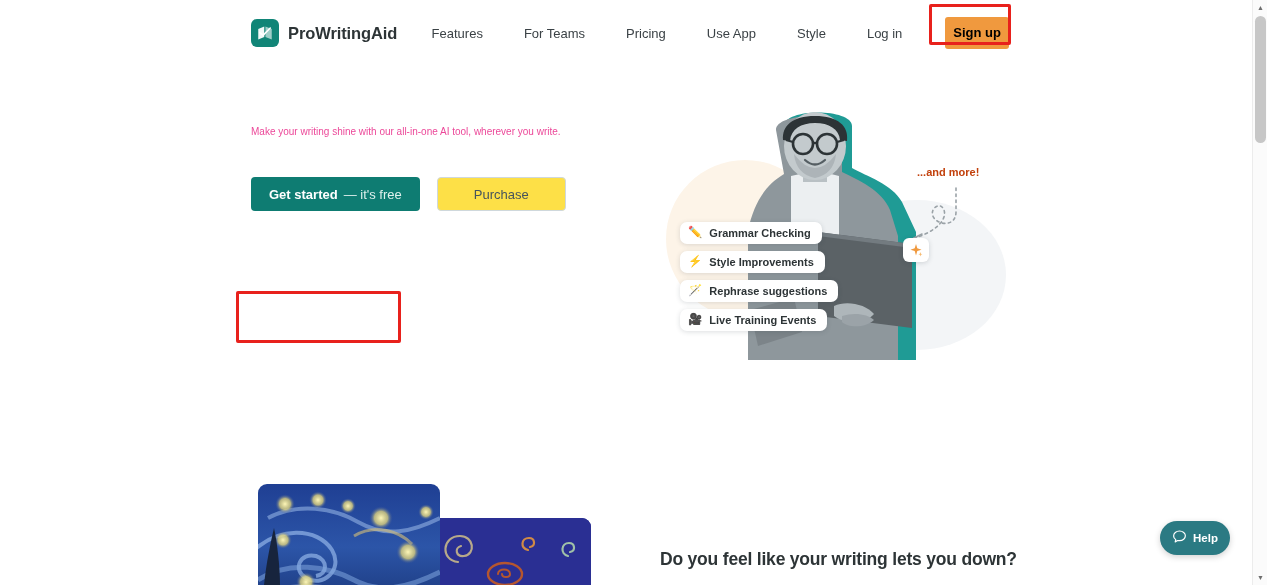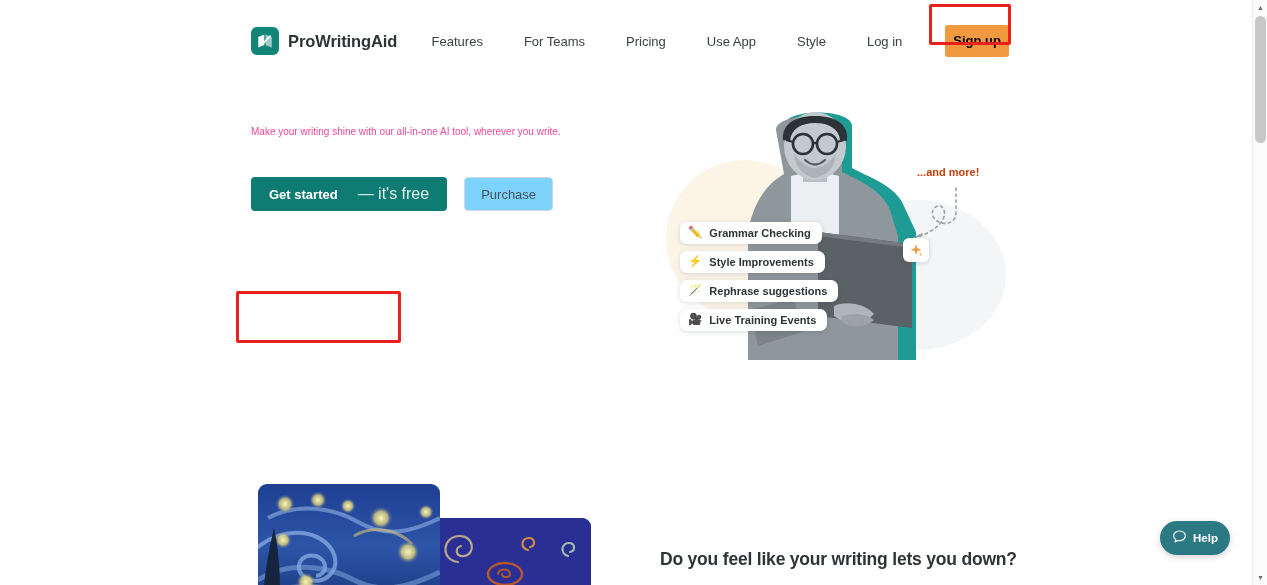--- a/index.html
+++ b/index.html
@@ -27,21 +27,21 @@
     left: 0; top: 0;
     width: 1252px;
     height: 585px;
     background: #ffffff;
     overflow: hidden;
   }
 
   
   #header {
     position: absolute;
-    left: 0; top: 16px;
+    left: 0; top: 8px;
     width: 1252px;
     height: 49px;
     background: #ffffff;
   }
 
   #brand {
     position: absolute;
     left: 251px;
     top: 11px;
     display: flex;
@@ -151,40 +151,40 @@
   }
 
   #get-started-btn {
     background: #0e7c72;
     border: none;
     border-radius: 4px;
     padding: 0 18px;
     height: 34px;
     display: inline-flex;
     align-items: center;
-    gap: 20px;
+    gap: 6px;
     cursor: pointer;
     font-family: "Liberation Sans", sans-serif;
   }
   #get-started-label {
     color: #ffffff;
     font-size: 13px;
     font-weight: bold;
   }
   #get-started-sub {
     color: #dff0ed;
-    font-size: 16px;
+    font-size: 13px;
   }
 
   #purchase-btn {
-    background: #7dd3fc;
+    background: #fde047;
     border: 1px solid #cfd8dc;
     border-radius: 4px;
     height: 34px;
-    padding: 0 16px;
+    padding: 0 36px;
     color: #46545c;
     font-size: 13px;
     cursor: pointer;
     font-family: "Liberation Sans", sans-serif;
   }
 
   #no-credit {
     margin-top: 32px;
     font-size: 12px;
     color: #79838a;

